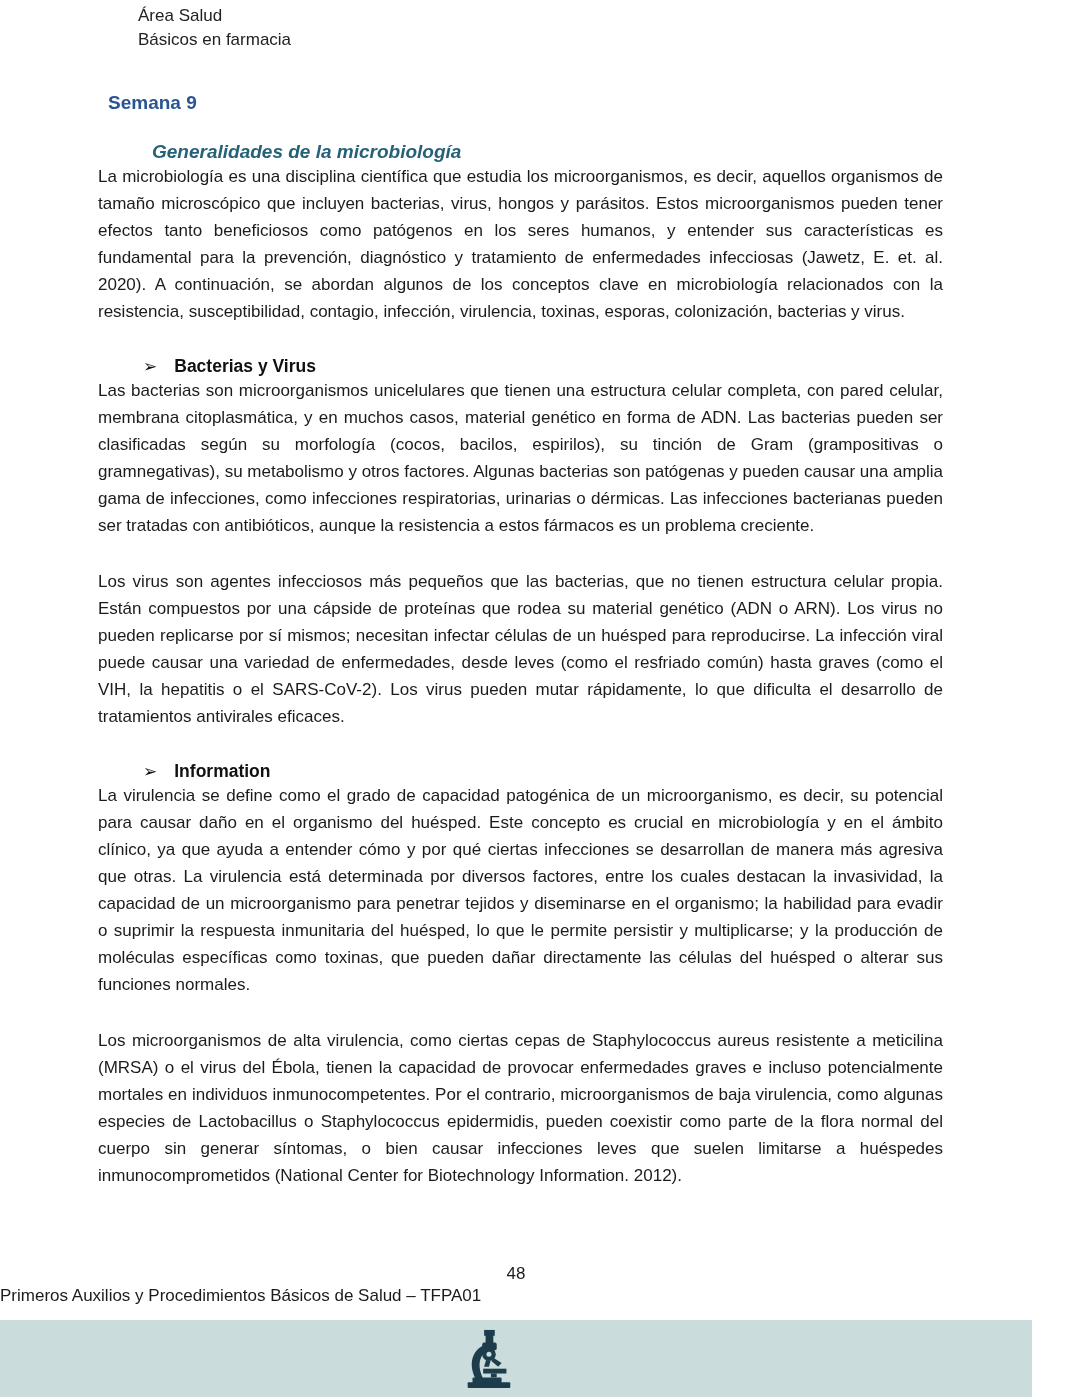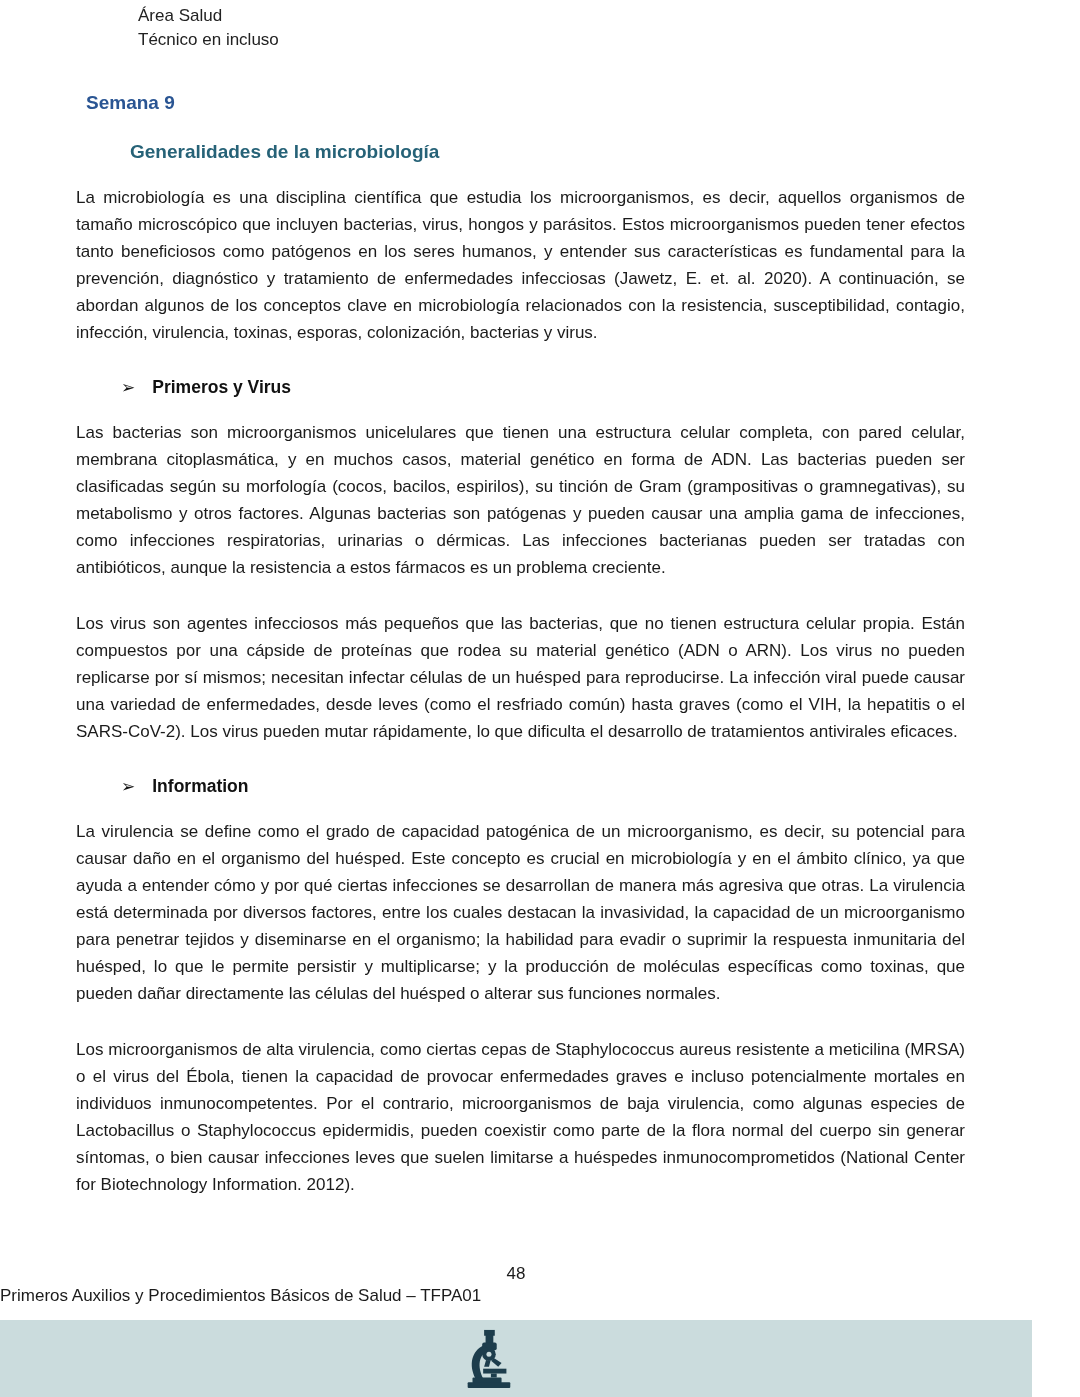--- a/index.html
+++ b/index.html
@@ -30,33 +30,32 @@
     position:absolute; left:12px; top:18px; width:19px; height:11px; background:#fff;
   }
   .logo-word {
     font-size:46px; font-weight:bold; color:#2d2d2d; letter-spacing:-1px;
     margin-left:4px; line-height:55px;
   }
   .logo-divider { width:2px; height:52px; background:#9a9a9a; margin:0 14px 0 16px; }
   .logo-sub { font-size:14px; line-height:17px; color:#8a8a8a; letter-spacing:0.5px; padding-top:6px; }
 
   
-  .content { padding:0 76px; }
+  .content { padding:0 98px; }
   .week-label {
     margin:40px 0 0 10px;
     font-size:19px; font-weight:bold; color:#2a5593;
   }
   .doc-title {
     margin:27px 0 0 54px;
-    font-size:19px; font-weight:bold; color:#266277;
+    font-size:19px; font-weight:bold; color:#266277;font-style:italic;
   }
   p.body-par {
     font-size:17px; line-height:27px;
     text-align:justify;
-    margin-top:21px;
   }
   .section-heading {
     display:flex; align-items:baseline;
     margin:31px 0 0 45px;
     font-size:17.5px; font-weight:bold; color:#111;
   }
   .section-heading .bullet {
     font-weight:normal; font-size:17px; margin-right:17px; color:#111;
   }
 
@@ -72,33 +71,33 @@
   .microscope svg { display:block; }
 </style>
 </head>
 <body>
 
 <div class="page">
 
   <div class="header">
     <div class="header-left">
       <div>Área Salud</div>
-      <div>Técnico en incluso</div>
+      <div>Básicos en farmacia</div>
     </div>
   </div>
 
   <div class="content">
     <div class="week-label">Semana 9</div>
     <div class="doc-title">Generalidades de la microbiología</div>
 
     <p class="body-par">La microbiología es una disciplina científica que estudia los microorganismos, es decir, aquellos organismos de tamaño microscópico que incluyen bacterias, virus, hongos y parásitos. Estos microorganismos pueden tener efectos tanto beneficiosos como patógenos en los seres humanos, y entender sus características es fundamental para la prevención, diagnóstico y tratamiento de enfermedades infecciosas (Jawetz, E. et. al. 2020). A continuación, se abordan algunos de los conceptos clave en microbiología relacionados con la resistencia, susceptibilidad, contagio, infección, virulencia, toxinas, esporas, colonización, bacterias y virus.</p>
 
     <div class="section-heading">
       <span class="bullet">➢</span>
-      <span>Primeros y Virus</span>
+      <span>Bacterias y Virus</span>
     </div>
     <p class="body-par">Las bacterias son microorganismos unicelulares que tienen una estructura celular completa, con pared celular, membrana citoplasmática, y en muchos casos, material genético en forma de ADN. Las bacterias pueden ser clasificadas según su morfología (cocos, bacilos, espirilos), su tinción de Gram (grampositivas o gramnegativas), su metabolismo y otros factores. Algunas bacterias son patógenas y pueden causar una amplia gama de infecciones, como infecciones respiratorias, urinarias o dérmicas. Las infecciones bacterianas pueden ser tratadas con antibióticos, aunque la resistencia a estos fármacos es un problema creciente.</p>
     <p class="body-par" style="margin-top:29px">Los virus son agentes infecciosos más pequeños que las bacterias, que no tienen estructura celular propia. Están compuestos por una cápside de proteínas que rodea su material genético (ADN o ARN). Los virus no pueden replicarse por sí mismos; necesitan infectar células de un huésped para reproducirse. La infección viral puede causar una variedad de enfermedades, desde leves (como el resfriado común) hasta graves (como el VIH, la hepatitis o el SARS-CoV-2). Los virus pueden mutar rápidamente, lo que dificulta el desarrollo de tratamientos antivirales eficaces.</p>
 
     <div class="section-heading">
       <span class="bullet">➢</span>
       <span>Information</span>
     </div>
     <p class="body-par">La virulencia se define como el grado de capacidad patogénica de un microorganismo, es decir, su potencial para causar daño en el organismo del huésped. Este concepto es crucial en microbiología y en el ámbito clínico, ya que ayuda a entender cómo y por qué ciertas infecciones se desarrollan de manera más agresiva que otras. La virulencia está determinada por diversos factores, entre los cuales destacan la invasividad, la capacidad de un microorganismo para penetrar tejidos y diseminarse en el organismo; la habilidad para evadir o suprimir la respuesta inmunitaria del huésped, lo que le permite persistir y multiplicarse; y la producción de moléculas específicas como toxinas, que pueden dañar directamente las células del huésped o alterar sus funciones normales.</p>
     <p class="body-par" style="margin-top:29px">Los microorganismos de alta virulencia, como ciertas cepas de Staphylococcus aureus resistente a meticilina (MRSA) o el virus del Ébola, tienen la capacidad de provocar enfermedades graves e incluso potencialmente mortales en individuos inmunocompetentes. Por el contrario, microorganismos de baja virulencia, como algunas especies de Lactobacillus o Staphylococcus epidermidis, pueden coexistir como parte de la flora normal del cuerpo sin generar síntomas, o bien causar infecciones leves que suelen limitarse a huéspedes inmunocomprometidos (National Center for Biotechnology Information. 2012).</p>

